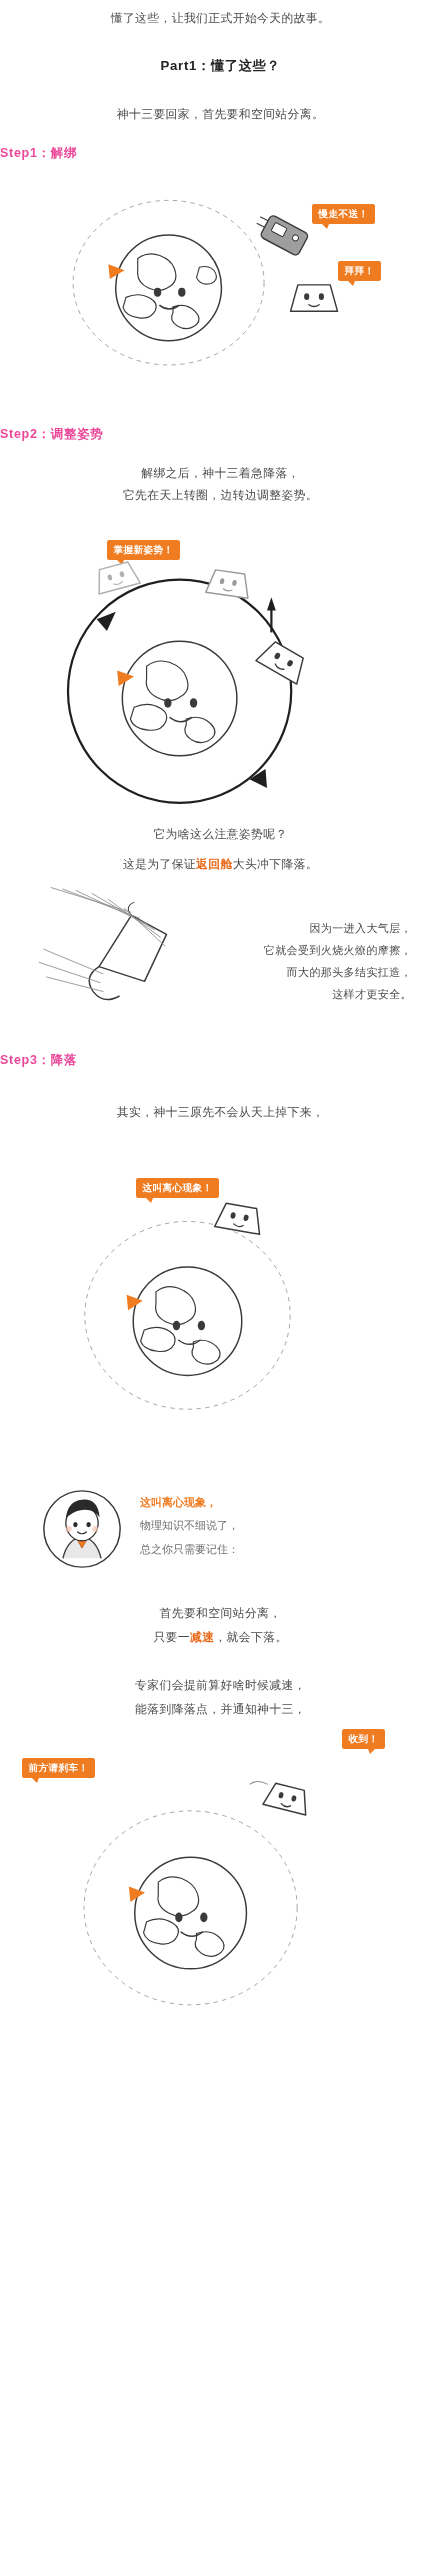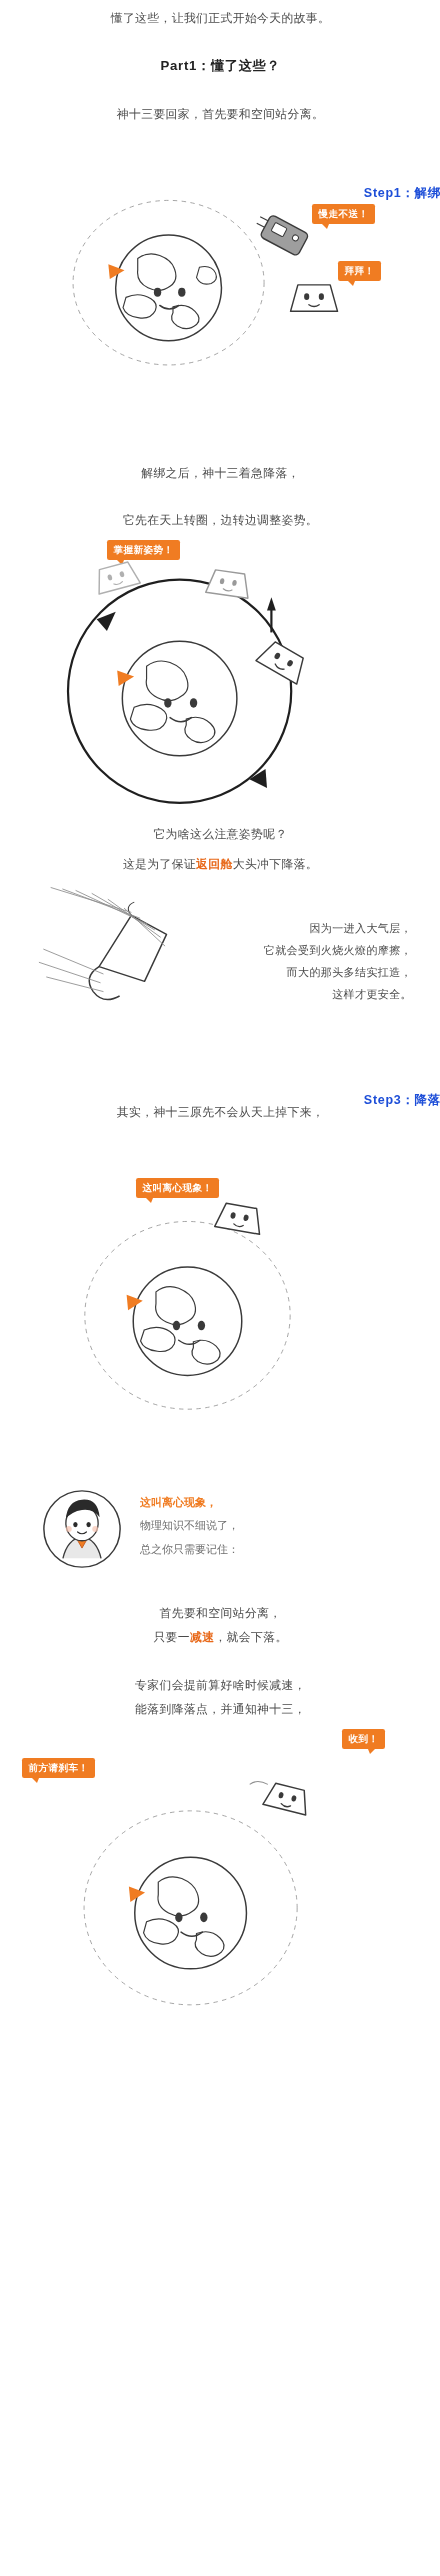--- a/index.html
+++ b/index.html
@@ -32,26 +32,25 @@
     width: 100%;
     text-align: center;
     font-size: 13.2px;
     font-weight: bold;
     color: #222;
     letter-spacing: 0.7px;
   }
   .step {
     position: absolute;
     width: 100%;
-    text-align: right;
+    text-align: left;
     font-size: 12.5px;
     font-weight: bold;
-    color: #1d4ed8;
+    color: #ec4899;
     letter-spacing: 0.7px;
-    margin-top: 40px;
   }
   .hl { color: #e8691a; font-weight: bold; }
 
   
   .bubble {
     position: absolute;
     background: #f07c22;
     color: #ffffff;
     font-size: 9.6px;
     font-weight: bold;
@@ -130,22 +129,23 @@
         <ellipse cx="18" cy="16" rx="3.5" ry="4.5" fill="#3a3a3a"></ellipse>
         <ellipse cx="38" cy="16" rx="3.5" ry="4.5" fill="#3a3a3a"></ellipse>
         <path d="M21 27 q7 5 14 0" fill="none" stroke="#3a3a3a" stroke-width="1.8" stroke-linecap="round"></path>
       </g>
     </svg>
   </div>
 
   <div class="bubble tail-bl" style="left:312px; top:204px;">慢走不送！</div>
   <div class="bubble tail-bl" style="left:338px; top:261px;text-align:center;">拜拜！</div>
 
+  <div class="step" style="top:426px;">Step2：调整姿势</div>
   <div class="txt" style="top:462px;">解绑之后，神十三着急降落，</div>
-  <div class="txt" style="top:509px;">它先在天上转圈，边转边调整姿势。</div>
+  <div class="txt" style="top:484px;">它先在天上转圈，边转边调整姿势。</div>
 
   <div class="bubble tail-bl" style="left:107px; top:540px;">掌握新姿势！</div>
 
   <div class="fig" style="left:29px; top:559px; width:382px; height:257px;">
     <svg width="382" height="257" viewBox="0 0 520 350">
 
       <circle cx="205" cy="180" r="152" fill="none" stroke="#1f1f1f" stroke-width="3"></circle>
 
       <polygon points="92,82 118,72 106,98" fill="#1f1f1f"></polygon>
       <polygon points="300,300 322,286 324,312" fill="#1f1f1f"></polygon>

